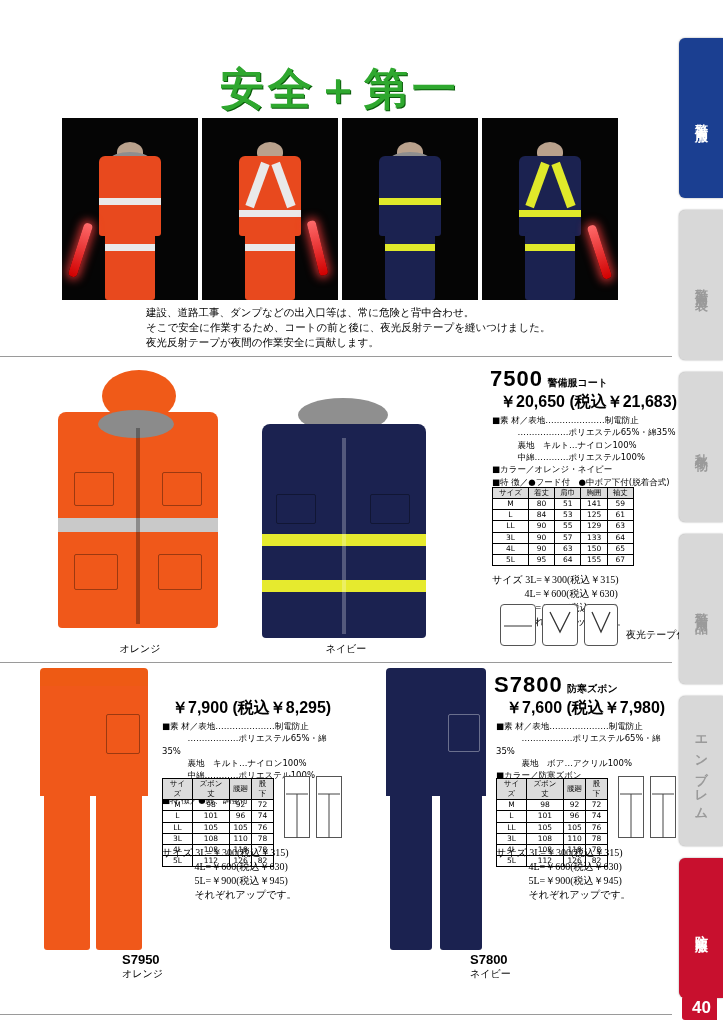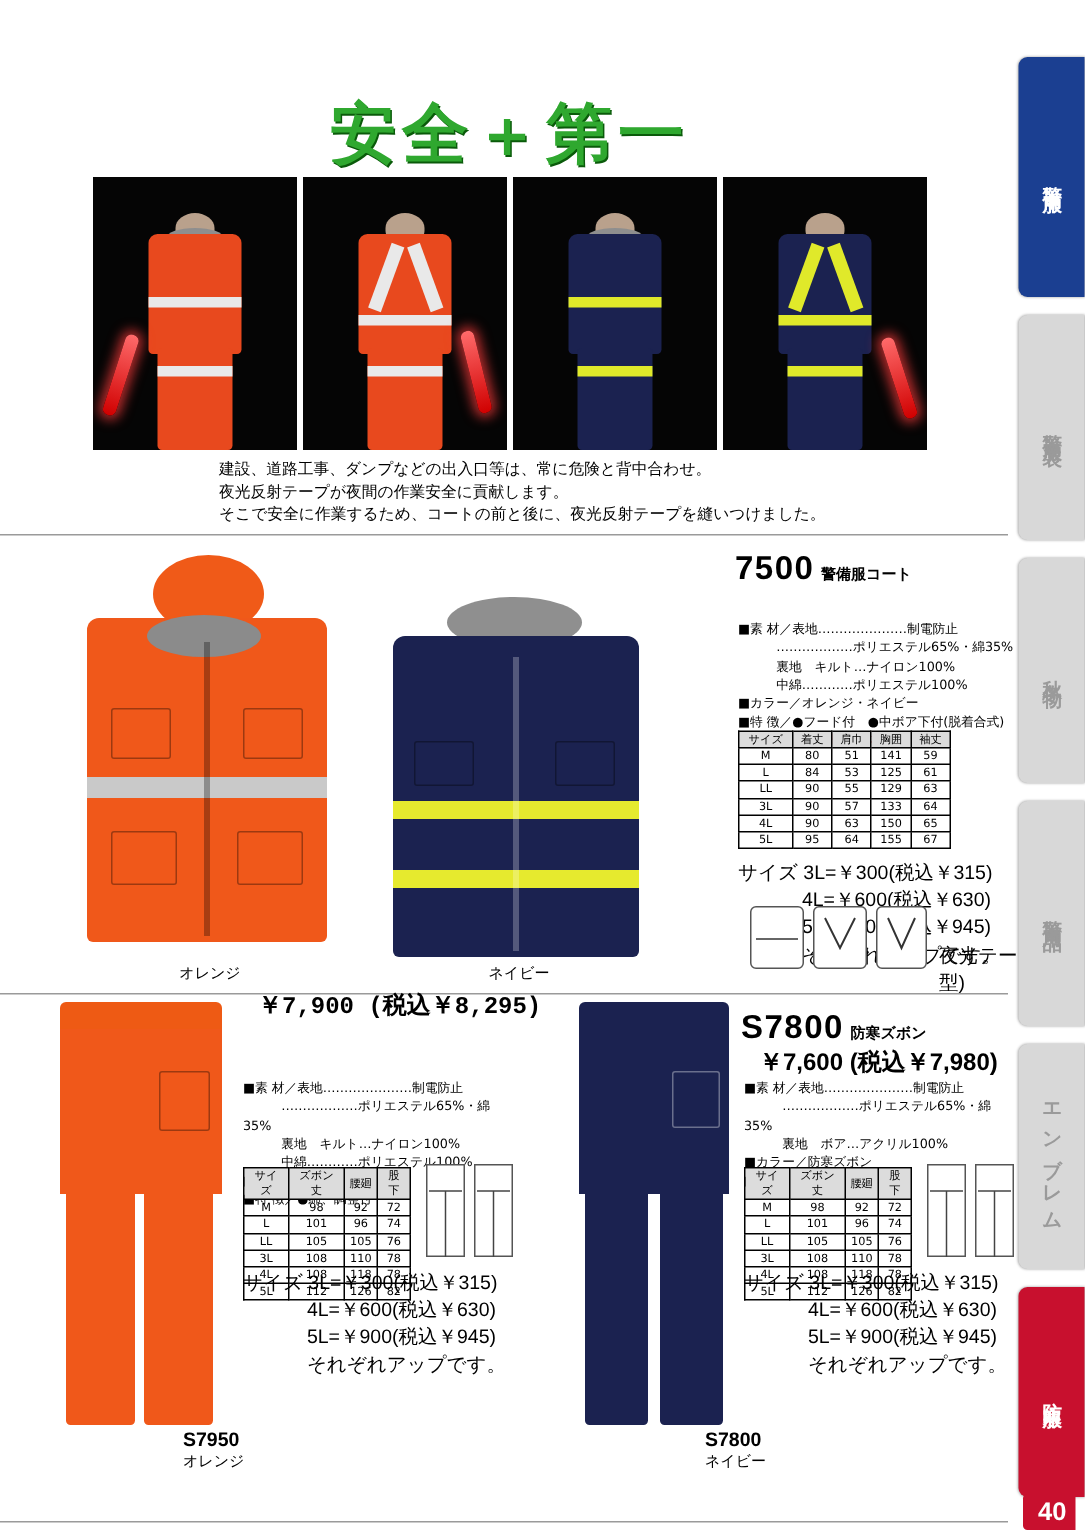--- a/index.html
+++ b/index.html
@@ -53,35 +53,35 @@
   .head { position:absolute; top:2px; left:22px; width:26px; height:20px; background:#b9a18c; border-radius:50% 50% 40% 40%; }
   .collarf { position:absolute; top:12px; left:16px; width:38px; height:13px; background:#8e8e8e; border-radius:50%; }
   .band { position:absolute; left:4px; width:62px; height:7px; }
   .vstripe { position:absolute; width:9px; height:46px; }
   .baton { position:absolute; width:9px; height:56px; background:linear-gradient(#ff6a6a,#d00000); border-radius:4px; box-shadow:0 0 8px 3px rgba(255,60,60,.7); }
 
   
   .caption {
     position:absolute; top:306px; left:146px; width:470px;
     font-size:10.5px; line-height:1.45;
-    font-family:Liberation Sans, sans-serif;
+    font-family:Liberation Mono, monospace;
   }
 
   .hr { position:absolute; left:0; width:672px; height:1px; background:#9a9a9a; }
 
   
   .sku { font-size:22px; font-weight:bold; font-family:"Liberation Sans", sans-serif; letter-spacing:1px; }
   .skuname { font-size:10px; font-weight:bold; font-family:"DejaVu Sans", sans-serif; }
   .price { font-size:16px; font-weight:bold; }
   .spec { font-size:8.5px; line-height:1.45; font-family:"DejaVu Sans", sans-serif; }
   .red { color:#d40000; }
   .tbl { border-collapse:collapse; font-size:7.5px; font-family:"DejaVu Sans", sans-serif; }
   .tbl th, .tbl td { border:1px solid #000; padding:0px 3px; text-align:center; line-height:1.35; }
   .tbl th { background:#dcdcdc; font-weight:normal; }
-  .note { font-size:13px; line-height:1.4; font-family:Liberation Sans, sans-serif; }
+  .note { font-size:10px; line-height:1.4; font-family:Liberation Serif, serif; }
 
   .label { font-size:10px; font-family:"DejaVu Sans", sans-serif; text-align:center; }
 
   .pagenum {
     position:absolute; right:6px; bottom:4px;
     font-size:17px; font-weight:bold; color:#ffffff;
     background:#c8102e; padding:2px 6px 2px 10px;
     border-radius:3px 0 0 3px;
   }
 
@@ -149,31 +149,35 @@
         <div class="band" style="top:70px;background:#e0e92a;"></div>
         <div class="band" style="top:104px;left:10px;width:50px;background:#e0e92a;"></div>
       </div>
       <div class="baton" style="right:14px;bottom:20px;transform:rotate(-18deg);"></div>
     </div>
 
   </div>
 
   <div class="caption">
     <div>建設、道路工事、ダンプなどの出入口等は、常に危険と背中合わせ。</div>
+    <div>そこで安全に作業するため、コートの前と後に、夜光反射テープを縫いつけました。</div>
     <div>夜光反射テープが夜間の作業安全に貢献します。</div>
-    <div>そこで安全に作業するため、コートの前と後に、夜光反射テープを縫いつけました。</div>
   </div>
 
   <div class="hr" style="top:356px;"></div>
   <div class="hr" style="top:662px;"></div>
   <div class="hr" style="top:1014px;"></div>
 
   <div style="position:absolute;top:366px;left:490px;">
     <span class="sku">7500</span>
     <span class="skuname">警備服コート</span>
+  </div>
+  <div style="position:absolute;top:392px;left:500px;">
+    <span class="price">￥20,650</span>
+    <span class="price tax">(税込￥21,683)</span>
   </div>
   <div class="spec" style="position:absolute;top:414px;left:492px;width:220px;">
     <div>■素 材／表地…………………制電防止</div>
     <div>　　　………………ポリエステル65%・綿35%</div>
     <div>　　　裏地　キルト…ナイロン100%</div>
     <div>　　　中綿…………ポリエステル100%</div>
     <div>■カラー／オレンジ・ネイビー</div>
     <div>■特 徴／●フード付　●中ボア下付(脱着合式)</div>
     <div class="red">　　　　　●夜光テープ付</div>
   </div>
@@ -266,21 +270,21 @@
     <div class="fur" style="left:52px;top:0px;width:90px;height:34px;background:#8f8f8f;"></div>
     <div class="jbody" style="left:16px;top:26px;width:164px;height:214px;background:#1b2250;"></div>
     <div class="refl" style="left:16px;top:136px;width:164px;height:12px;background:#e6ea2e;"></div>
     <div class="refl" style="left:16px;top:182px;width:164px;height:12px;background:#e6ea2e;"></div>
     <div class="pocket" style="left:30px;top:96px;width:40px;height:30px;"></div>
     <div class="pocket" style="left:124px;top:96px;width:40px;height:30px;"></div>
     <div style="position:absolute;left:96px;top:40px;width:4px;height:196px;background:rgba(255,255,255,.25);"></div>
   </div>
   <div class="label" style="position:absolute;top:642px;left:306px;width:80px;">ネイビー</div>
 
-  <div style="position:absolute;top:660px;left:172px;font-family:Liberation Mono, monospace;">
+  <div style="position:absolute;top:698px;left:172px;">
     <span class="price">￥7,900</span>
     <span class="price tax">(税込￥8,295)</span>
   </div>
   <div class="spec" style="position:absolute;top:720px;left:162px;width:180px;">
     <div>■素 材／表地…………………制電防止</div>
     <div>　　　………………ポリエステル65%・綿35%</div>
     <div>　　　裏地　キルト…ナイロン100%</div>
     <div>　　　中綿…………ポリエステル100%</div>
     <div>■カラー／オレンジ</div>
     <div>■特 徴／●締、調整付</div>

